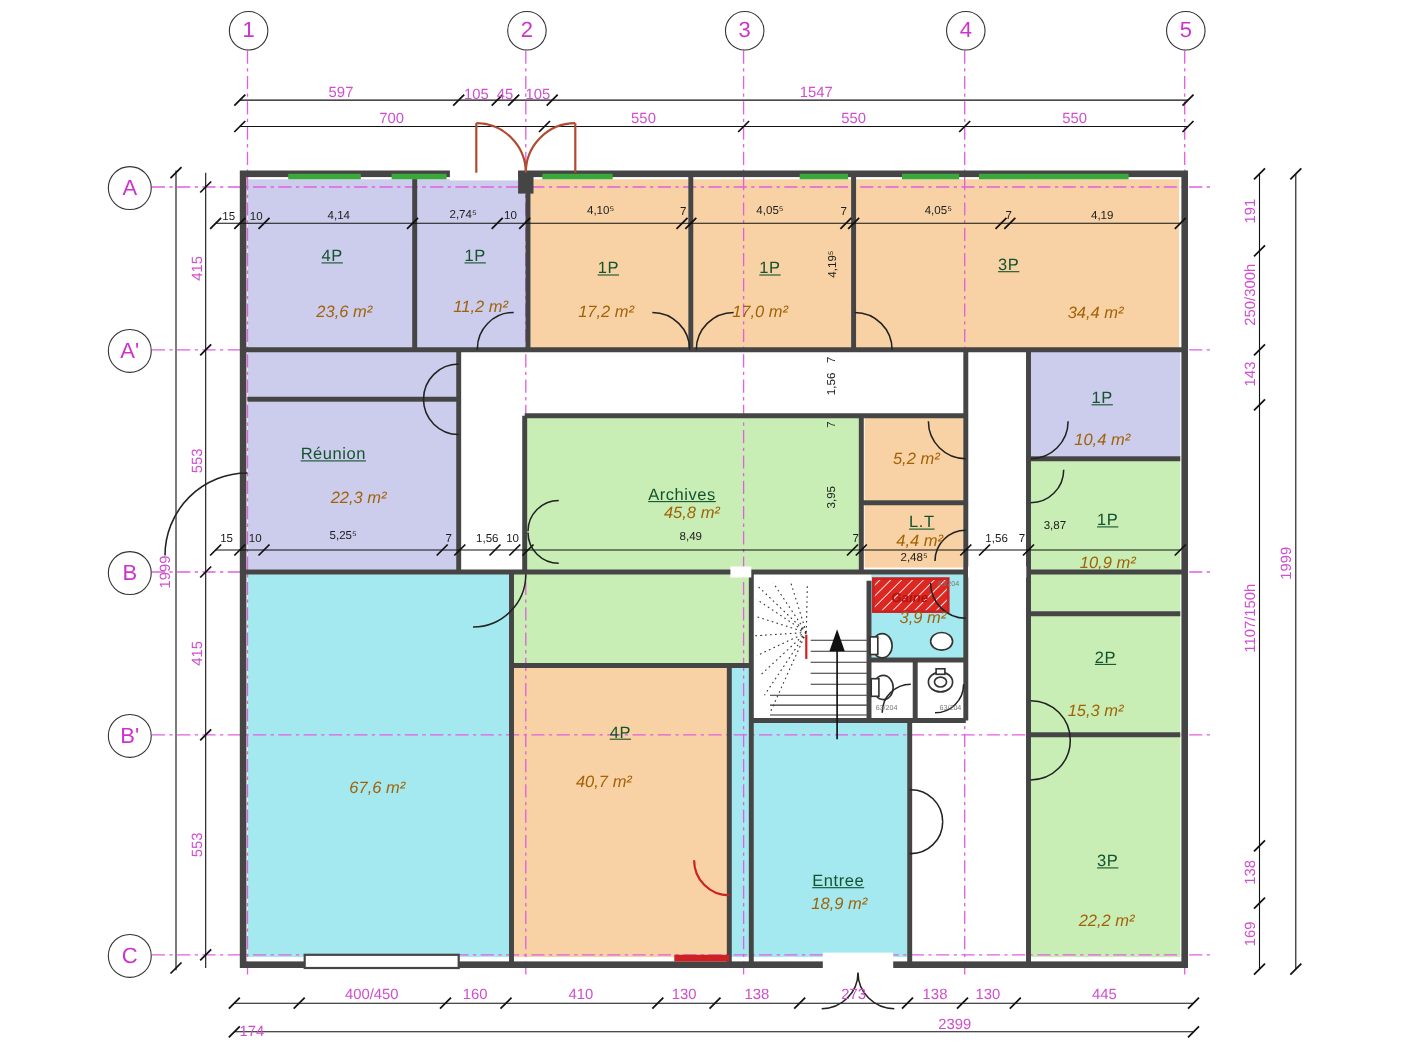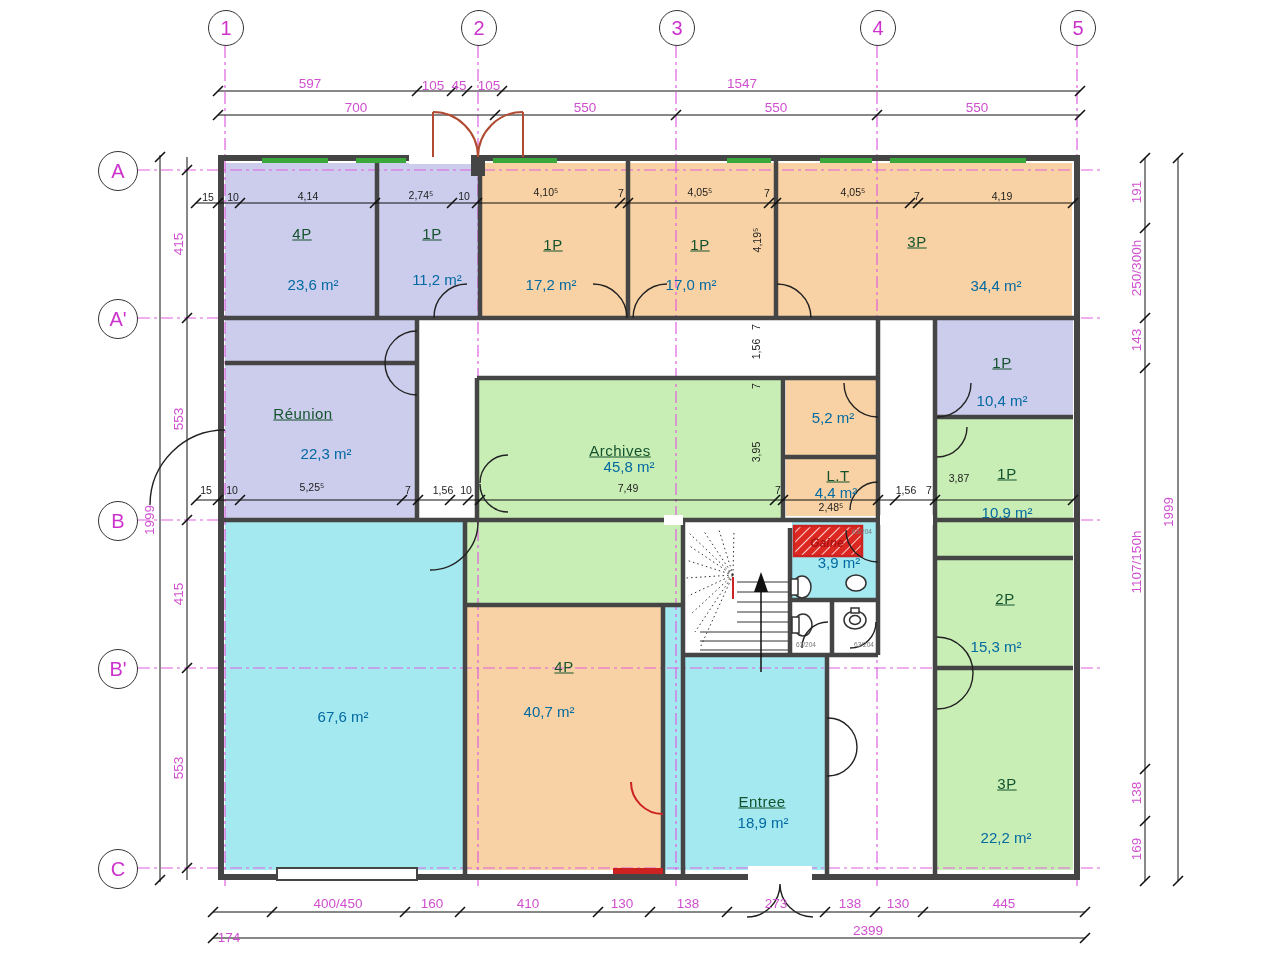--- a/index.html
+++ b/index.html
@@ -8,21 +8,21 @@
     font-family:"Liberation Sans", sans-serif;
   }
   #plan-svg{position:absolute;left:0;top:0;z-index:2;}
   .room{position:absolute;z-index:1;}
   .room-label{
     position:absolute;z-index:3;transform:translate(-50%,-50%);
     font-size:15px;color:#14532d;white-space:nowrap;letter-spacing:.5px;text-decoration:underline;
   }
   .room-area{
     position:absolute;z-index:3;transform:translate(-50%,-50%);
-    font-size:15px;color:#0369a1;white-space:nowrap;
+    font-size:15px;color:#a16207;white-space:nowrap;font-style:italic;
   }
   .dim{
     position:absolute;z-index:3;transform:translate(-50%,-50%);
     white-space:nowrap;line-height:1;
   }
   .dim.m{font-size:13.5px;color:#cf4fcf;}
   .dim.k{font-size:10.5px;color:#1c1c1c;}
   .dim.g{font-size:6.5px;color:#777;}
   .dim.r{font-size:12px;color:#b01212;font-style:italic;font-weight:bold;}
   .dim.rot{transform:translate(-50%,-50%) rotate(-90deg);}
@@ -312,21 +312,21 @@
     <div class="dim k rot" style="left: 756px; top: 349px;">1,56</div>
     <div class="dim k rot" style="left: 756px; top: 327px;">7</div>
     <div class="dim k rot" style="left: 756px; top: 386px;">7</div>
     <div class="dim k rot" style="left: 756px; top: 452px;">3,95</div>
     <div class="dim k" style="left: 206px; top: 490px;">15</div>
     <div class="dim k" style="left: 232px; top: 490px;">10</div>
     <div class="dim k" style="left: 312px; top: 487px;">5,25⁵</div>
     <div class="dim k" style="left: 408px; top: 490px;">7</div>
     <div class="dim k" style="left: 443px; top: 490px;">1,56</div>
     <div class="dim k" style="left: 466px; top: 490px;">10</div>
-    <div class="dim k" style="left: 628px; top: 488px;">7,49</div>
+    <div class="dim k" style="left: 628px; top: 488px;">8,49</div>
     <div class="dim k" style="left: 778px; top: 490px;">7</div>
     <div class="dim k" style="left: 906px; top: 490px;">1,56</div>
     <div class="dim k" style="left: 929px; top: 490px;">7</div>
     <div class="dim k" style="left: 959px; top: 478px;">3,87</div>
     <div class="dim k" style="left: 831px; top: 507px;">2,48⁵</div>
     <div class="dim g" style="left: 862px; top: 532px;">63/204</div>
     <div class="dim g" style="left: 806px; top: 645px;">63/204</div>
     <div class="dim g" style="left: 864px; top: 645px;">63/204</div>
     <div class="dim r" style="left: 827px; top: 543px;">Gaine</div>
     <div class="grid-circle" style="left: 208px; top: 10px; width: 34px; height: 34px;">

